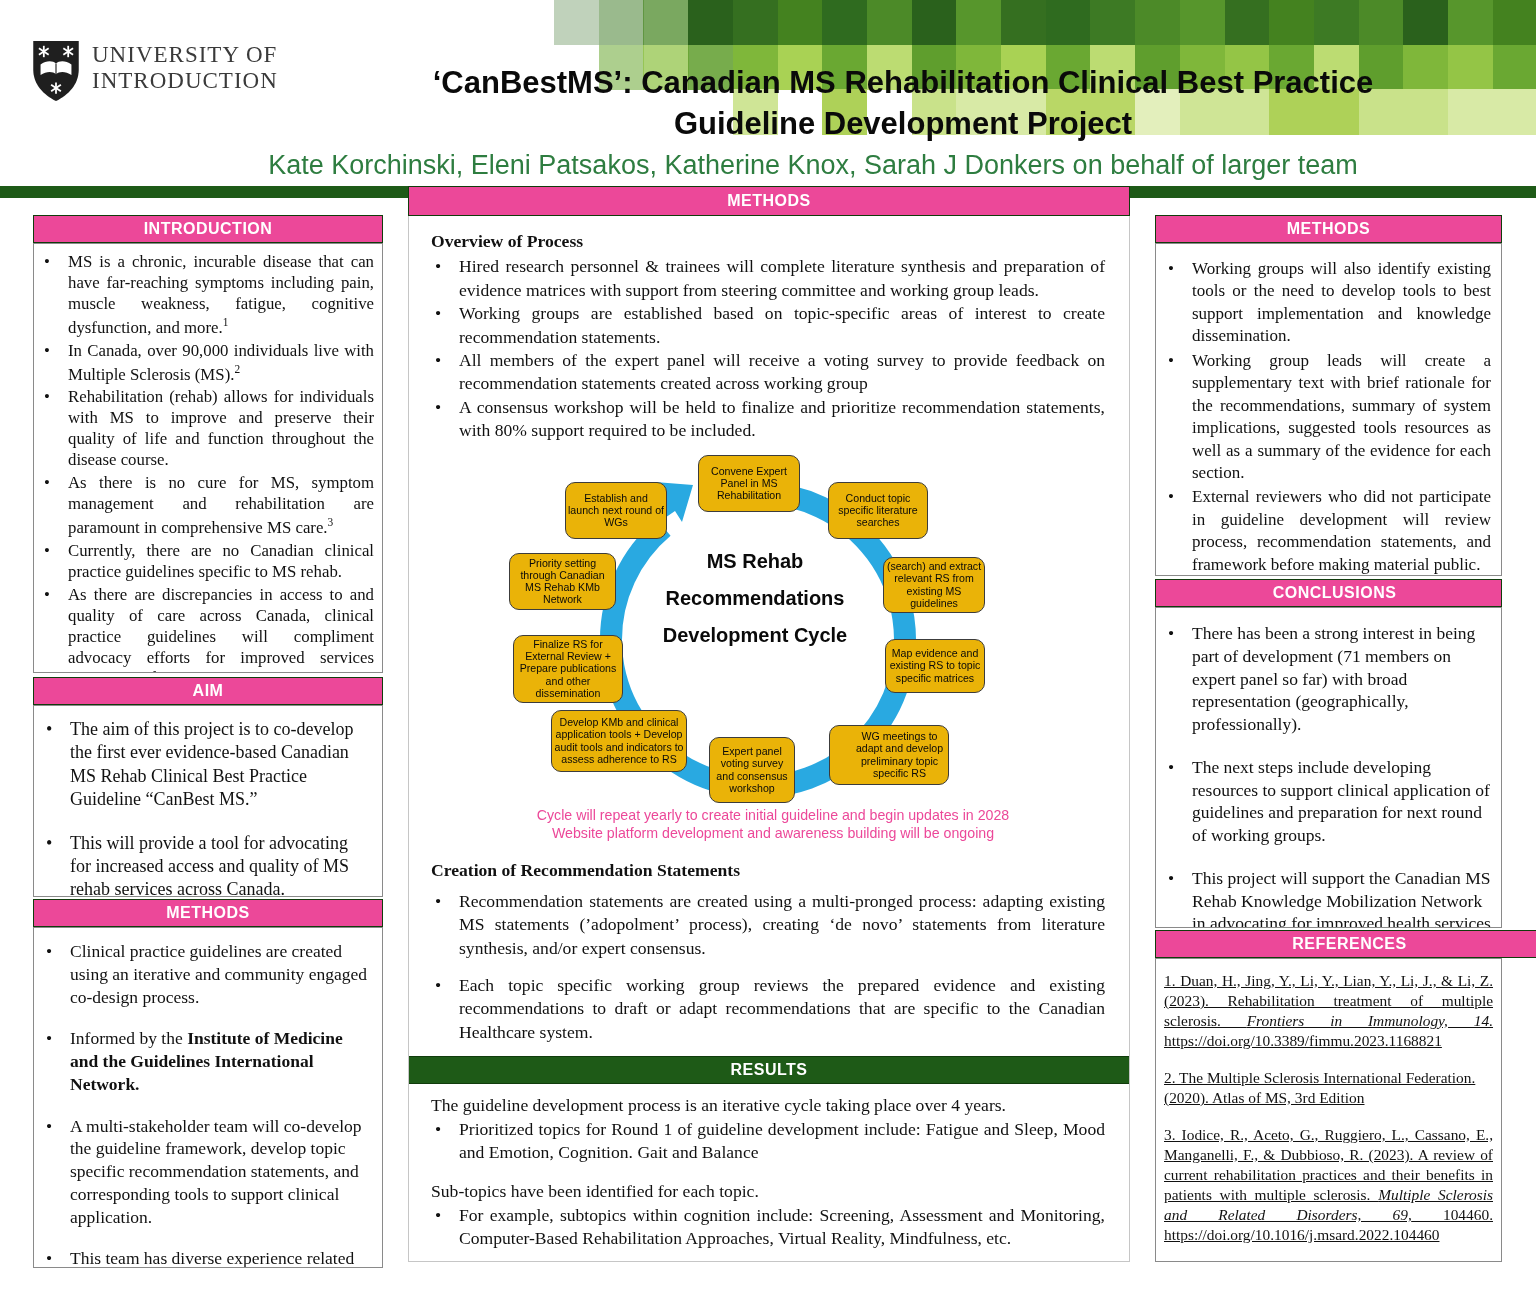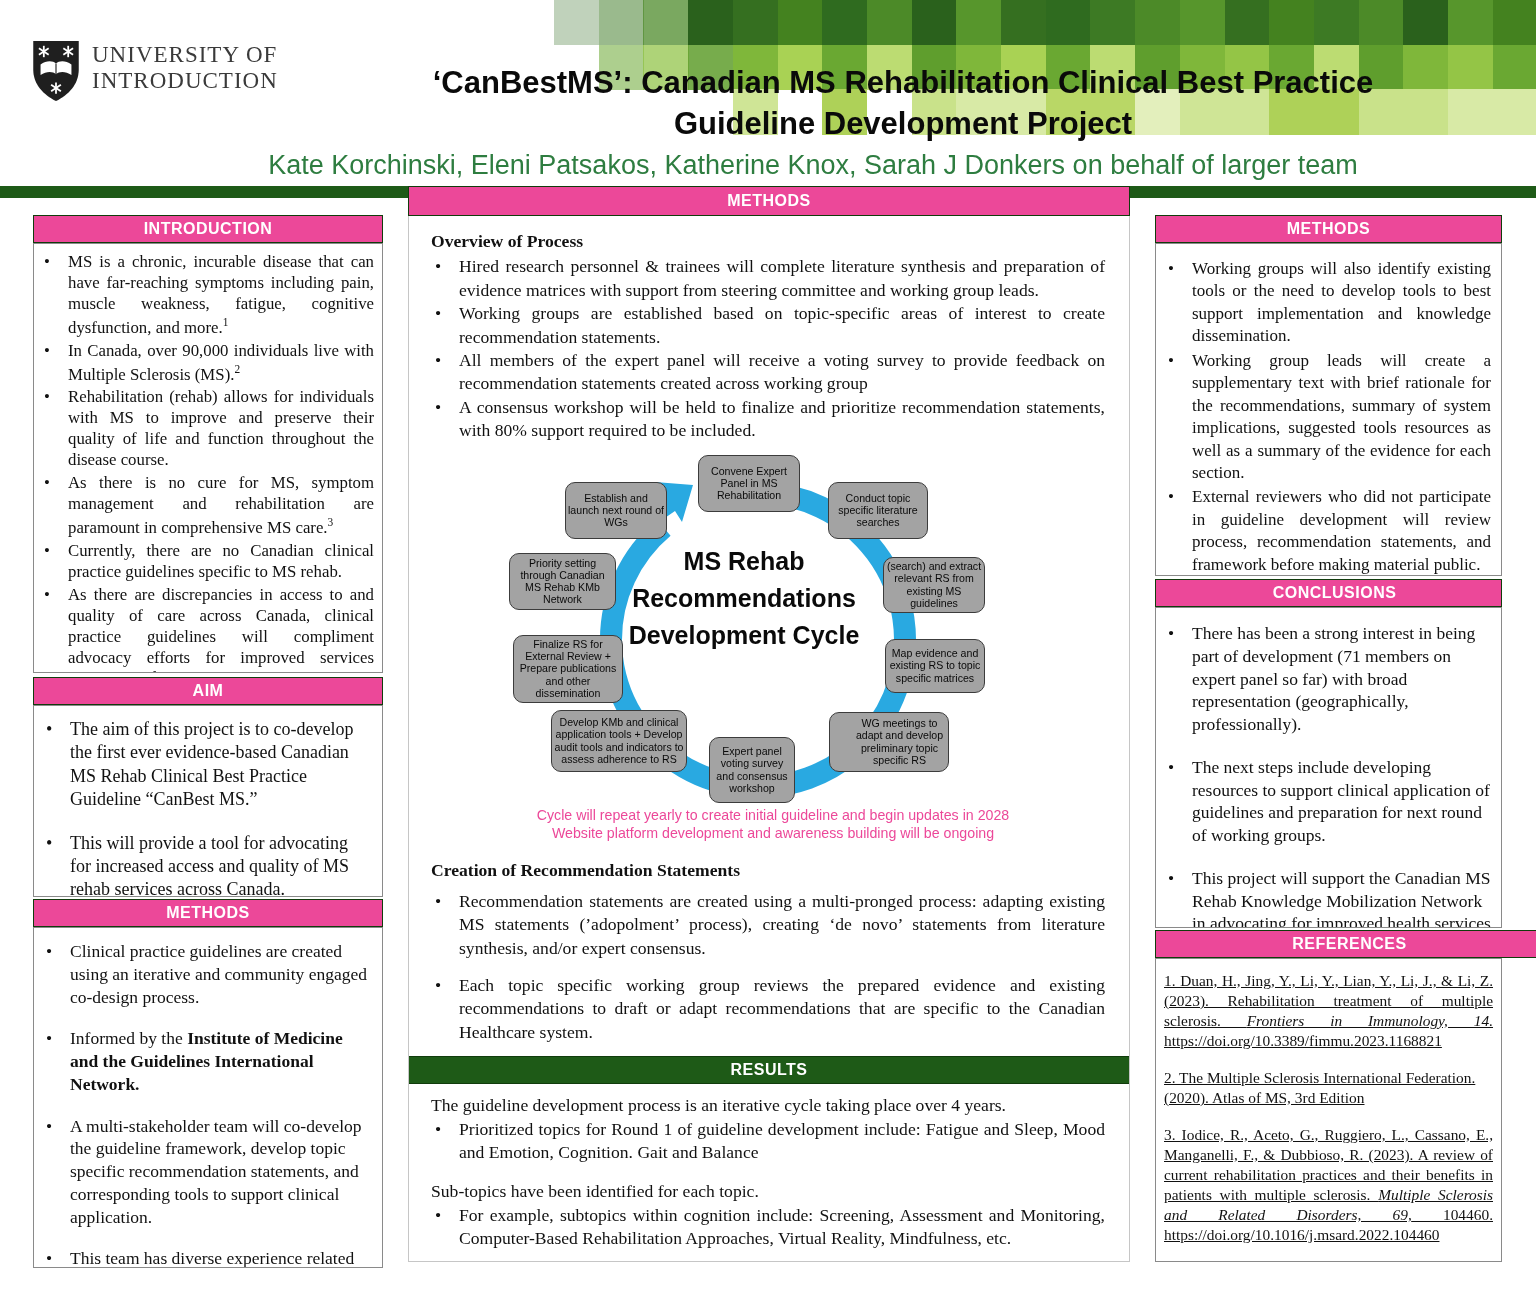--- a/index.html
+++ b/index.html
@@ -50,25 +50,25 @@
          background:#fff;z-index:2;font-size:17.6px;line-height:1.33;overflow:hidden;}
   .c-box .pad{margin:0 22px;}
   .bheading{font-weight:bold;margin:14px 22px 2px 22px;}
   .results-bar{background:#1e5a17;border-top:1px solid #113c0c;border-bottom:1px solid #113c0c;color:#fff;
           font-family:"Liberation Sans",sans-serif;font-weight:bold;font-size:16px;letter-spacing:.5px;
           text-align:center;height:26px;line-height:25px;margin-top:12px;}
   
   .diagram{position:relative;width:560px;height:398px;margin:4px 0 2px 84px;
            font-family:"Liberation Sans",sans-serif;}
   .diagram svg.ring{position:absolute;left:0;top:0;}
-  .dbox{position:absolute;background:#a3a3a3;border:1.4px solid #3c3c3c;border-radius:10px;
+  .dbox{position:absolute;background:#eab308;border:1.4px solid #3c3c3c;border-radius:10px;
         display:flex;align-items:center;justify-content:center;text-align:center;
         font-size:10.6px;line-height:1.14;color:#0a0a0a;padding:2px;box-sizing:border-box;}
-  .dcenter{position:absolute;left:71px;top:96px;width:360px;text-align:center;
-           font-weight:bold;font-size:25px;line-height:37px;color:#0a0a0a;}
+  .dcenter{position:absolute;left:82px;top:96px;width:360px;text-align:center;
+           font-weight:bold;font-size:20px;line-height:37px;color:#0a0a0a;}
   .dcaption{position:absolute;left:0;bottom:2px;width:100%;text-align:center;
             font-size:14.2px;line-height:1.3;color:#ec4899;}
 </style>
 </head>
 <body>
 
 <div class="poster">
 
   <div class="mosaic">
       <div style="position: absolute; left: 0px; top: 0px; width: 45.2px; height: 45.2px; background: rgb(47, 107, 31); opacity: 0.3;"></div>
@@ -259,21 +259,21 @@
 
     <div class="diagram">
       <svg class="ring" width="560" height="360" viewBox="0 0 560 360">
         <path d="M265,46 A147,147 0 1 1 170.5,80.4" fill="none" stroke="#29a9e1" stroke-width="22"></path>
         <polygon points="200,38 189,75 182,64 160,79 148,61 169,46 162,35" fill="#29a9e1"></polygon>
       </svg>
       <div class="dbox" style="left:205px;top:8px;width:102px;height:57px;">Convene Expert Panel in MS Rehabilitation</div>
       <div class="dbox" style="left:335px;top:35px;width:100px;height:57px;">Conduct topic specific  literature searches</div>
       <div class="dbox" style="left:390px;top:110px;width:102px;height:56px;">(search) and extract relevant RS from existing MS guidelines</div>
       <div class="dbox" style="left:392px;top:192px;width:100px;height:54px;">Map evidence and existing RS to topic specific matrices</div>
-      <div class="dbox" style="left:336px;top:265px;width:120px;height:60px;padding-left:23px;">WG meetings to adapt and develop preliminary topic specific RS</div>
+      <div class="dbox" style="left:336px;top:278px;width:120px;height:60px;padding-left:23px;">WG meetings to adapt and develop preliminary topic specific RS</div>
       <div class="dbox" style="left:216px;top:290px;width:86px;height:66px;">Expert panel voting survey and consensus workshop</div>
       <div class="dbox" style="left:58px;top:263px;width:136px;height:62px;">Develop KMb and clinical application tools + Develop audit tools and indicators to assess adherence to RS</div>
       <div class="dbox" style="left:20px;top:188px;width:110px;height:68px;">Finalize RS for External Review + Prepare publications and other dissemination</div>
       <div class="dbox" style="left:16px;top:106px;width:107px;height:57px;">Priority setting through Canadian MS Rehab KMb Network</div>
       <div class="dbox" style="left:72px;top:35px;width:102px;height:57px;">Establish and launch next round of WGs</div>
       <div class="dcenter">
         <div>MS Rehab</div>
         <div>Recommendations</div>
         <div>Development Cycle</div>
       </div>

